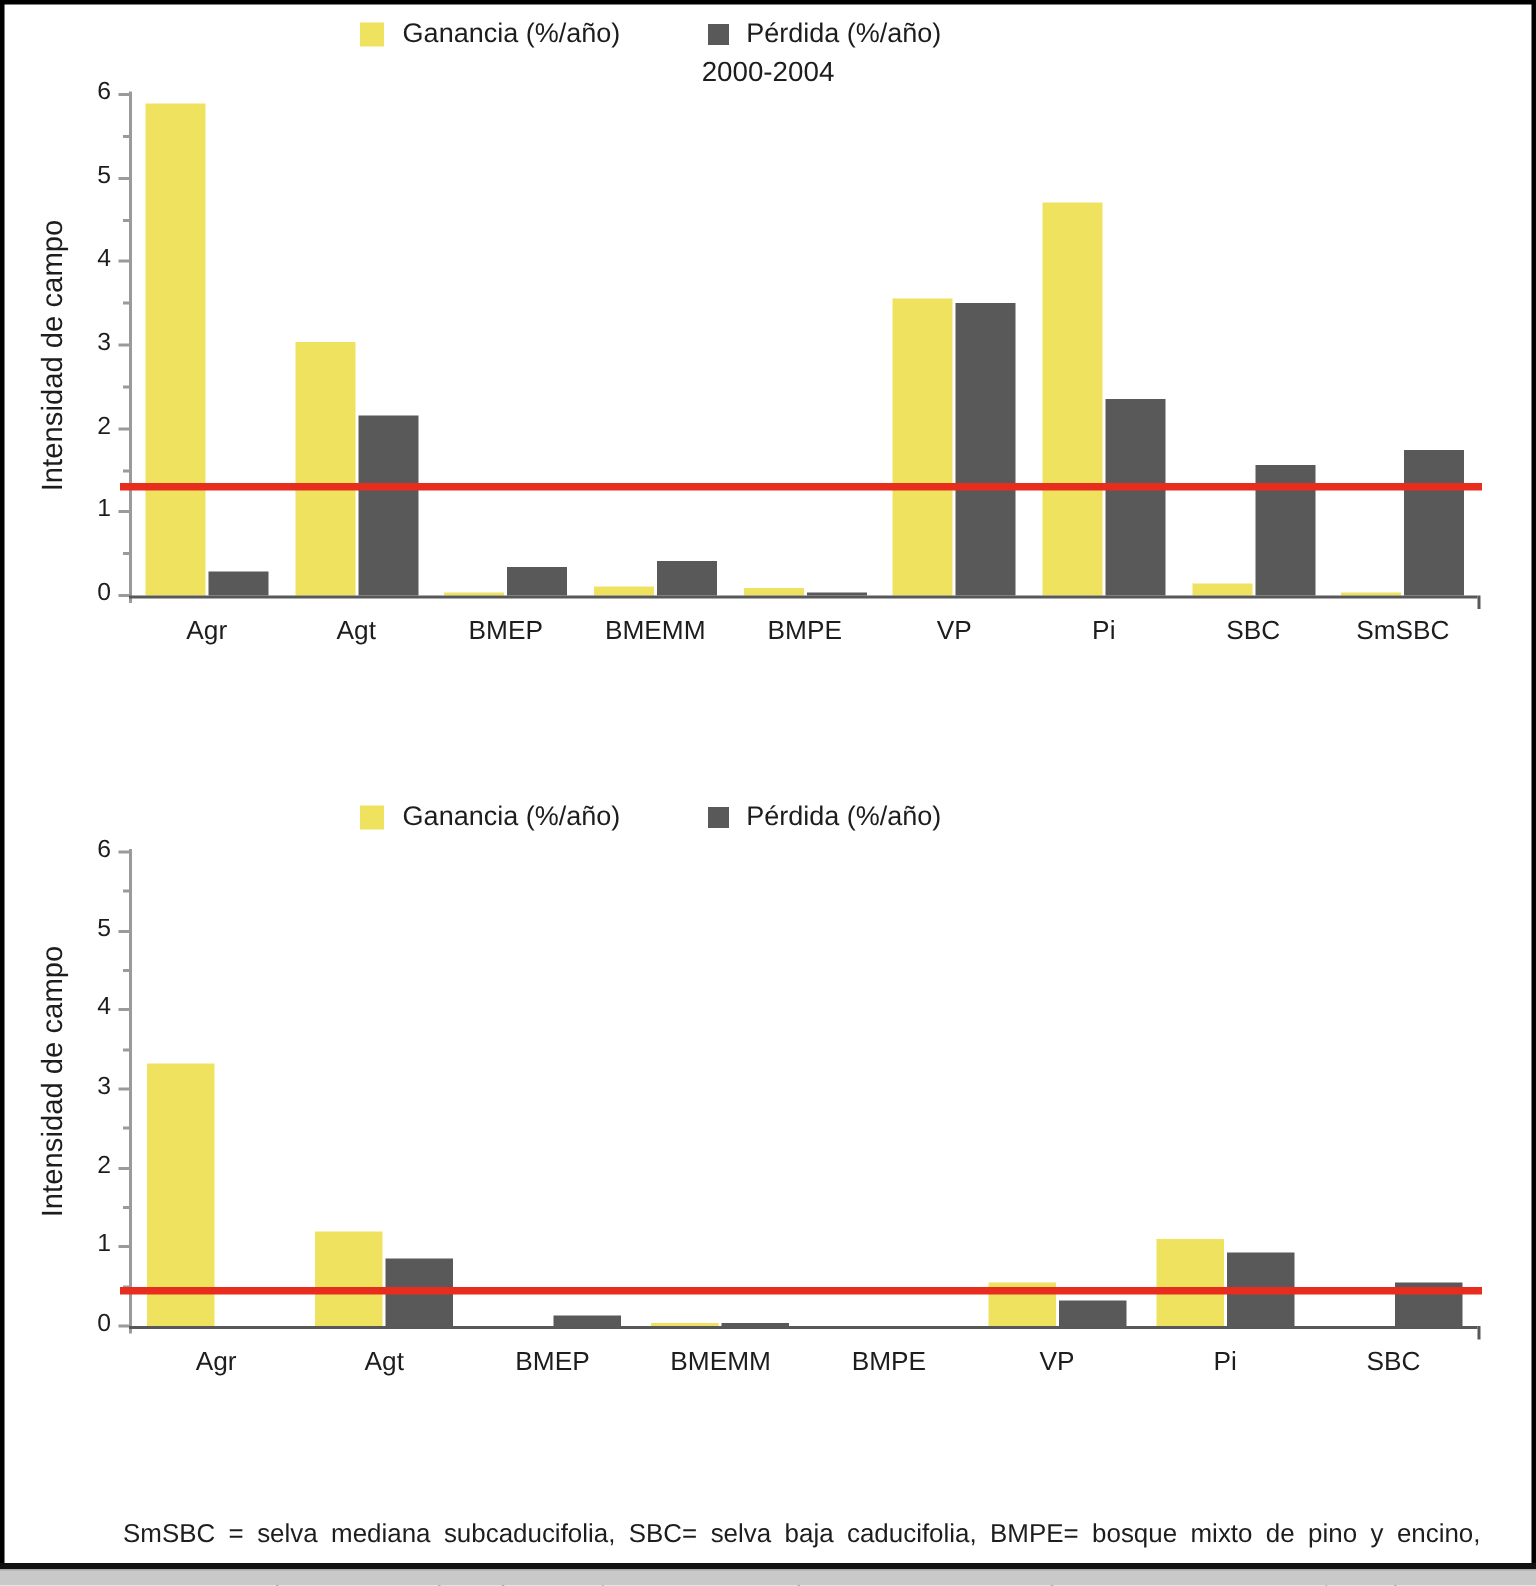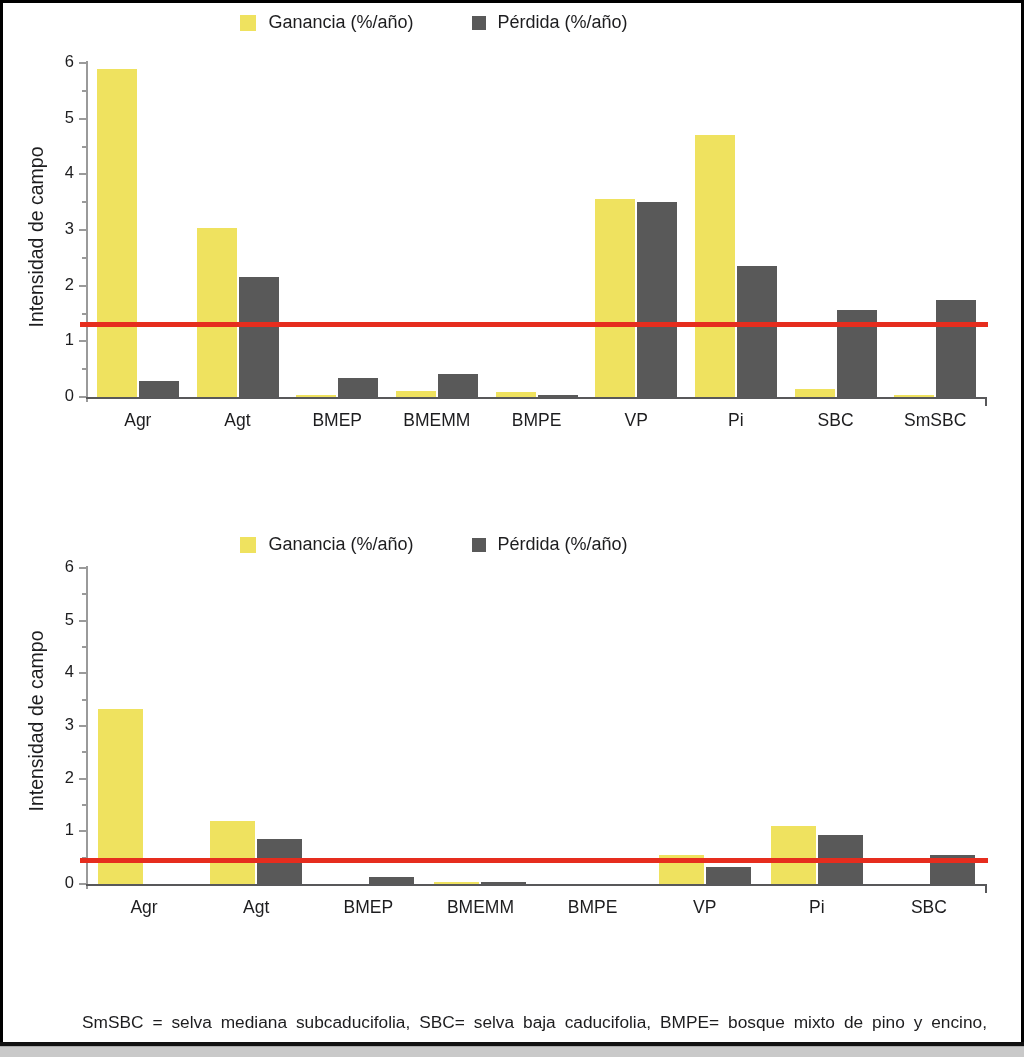--- a/index.html
+++ b/index.html
@@ -77,20 +77,21 @@
   <div class="legend">
     <span class="legend-item">
       <span class="swatch gain" style="background: rgb(239, 226, 95);"></span>
       <span>Ganancia (%/año)</span>
     </span>
     <span class="legend-item">
       <span class="swatch loss" style="background: rgb(89, 89, 89);"></span>
       <span>Pérdida (%/año)</span>
     </span>
   </div>
+  <div class="chart-title">2000-2004</div>
   <div class="ylabel">Intensidad de campo</div>
   <div class="plot">
     <div class="endtick"></div>
   <div class="tick major" style="top: 333px;"></div>
       <div class="ticklabel" style="top: 323px;">0</div>
       <div class="tick minor" style="top: 305.167px;"></div>
       <div class="tick major" style="top: 277.333px;"></div>
       <div class="ticklabel" style="top: 267.333px;">1</div>
       <div class="tick minor" style="top: 249.5px;"></div>
       <div class="tick major" style="top: 221.667px;"></div>

